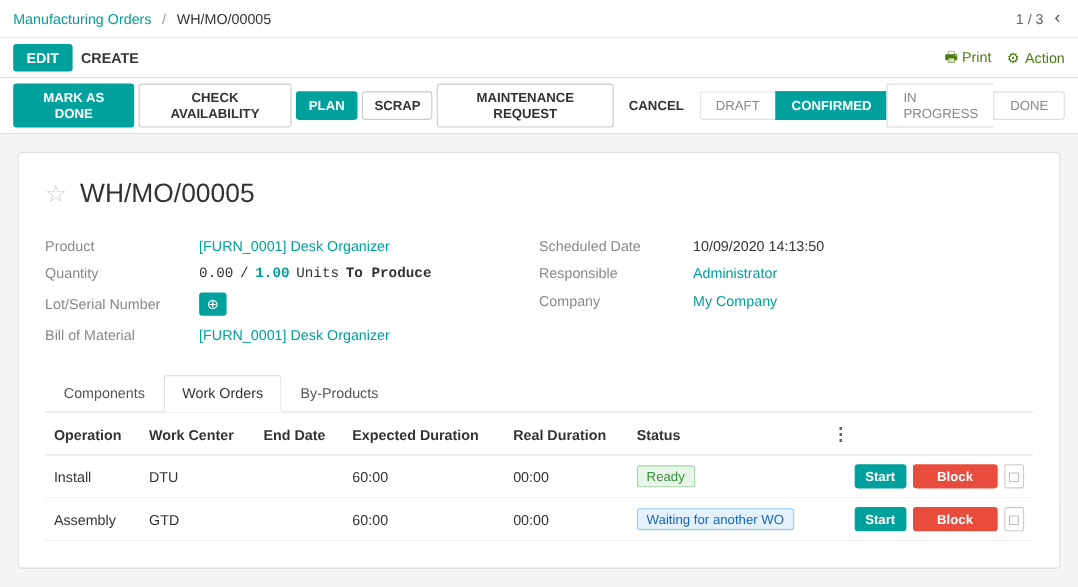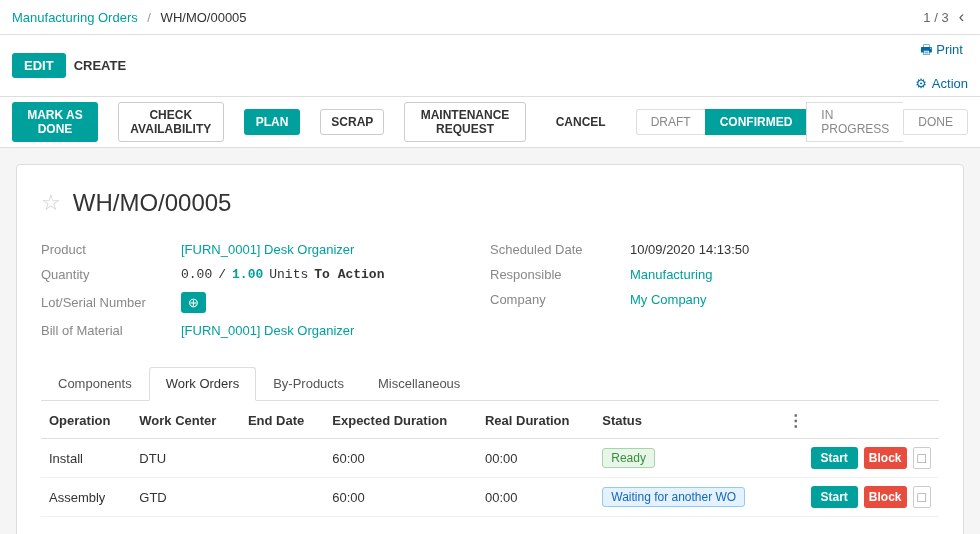--- a/index.html
+++ b/index.html
@@ -43,31 +43,31 @@
     .btn-create {
       background: transparent;
       color: #333;
       border: none;
       padding: 5px 8px;
       cursor: pointer;
       font-size: 13px;
       font-weight: bold;
     }
     .toolbar-spacer { flex: 1; }
-    .toolbar-actions { display: flex; align-items: center; gap: 14px; color: #0369a1; font-size: 13px; flex-direction: column; }
+    .toolbar-actions { display: flex; align-items: center; gap: 14px; color: #4d7c0f; font-size: 13px; }
     .toolbar-actions span { cursor: pointer; }
     .gear-icon { margin-right: 2px; }
 
     
     .action-toolbar {
       background: #fff;
       padding: 5px 12px;
       display: flex;
       align-items: center;
-      gap: 20px;
+      gap: 4px;
       border-bottom: 1px solid #ddd;
     }
     .btn-mark-done {
       background: #00a09d;
       color: #fff;
       border: none;
       padding: 6px 12px;
       border-radius: 3px;
       cursor: pointer;
       font-size: 12px;
@@ -280,21 +280,21 @@
       border-radius: 3px;
       cursor: pointer;
       font-size: 12px;
       font-weight: bold;
       margin-right: 2px;
     }
     .btn-block {
       background: #e74c3c;
       color: #fff;
       border: none;
-      padding: 4px 5px;
+      padding: 4px 22px;
       border-radius: 3px;
       cursor: pointer;
       font-size: 12px;
       font-weight: bold;
       margin-right: 2px;
     }
     .row-action-icon {
       cursor: pointer;
       color: #888;
       font-size: 14px;
@@ -376,54 +376,53 @@
           <span class="field-label">Product</span>
           <span class="field-value">[FURN_0001] Desk Organizer</span>
         </div>
         <div class="field-row">
           <span class="field-label">Quantity</span>
           <div class="quantity-group">
             <span class="qty-zero">0.00</span>
             <span class="qty-slash">/</span>
             <span class="qty-one">1.00</span>
             <span class="units-text">Units</span>
-            <span class="to-produce">To Action</span>
+            <span class="to-produce">To Produce</span>
           </div>
         </div>
         <div class="field-row">
           <span class="field-label">Lot/Serial Number</span>
           <button class="lot-btn">⊕</button>
         </div>
         <div class="field-row">
           <span class="field-label">Bill of Material</span>
           <span class="field-value">[FURN_0001] Desk Organizer</span>
         </div>
       </div>
 
       <div>
         <div class="field-row">
           <span class="field-label">Scheduled Date</span>
           <span class="field-value plain">10/09/2020 14:13:50</span>
         </div>
         <div class="field-row">
           <span class="field-label">Responsible</span>
-          <span class="field-value">Manufacturing</span>
+          <span class="field-value">Administrator</span>
         </div>
         <div class="field-row">
           <span class="field-label">Company</span>
           <span class="field-value">My Company</span>
         </div>
       </div>
     </div>
 
     <div class="tabs-container">
       <div class="tab">Components</div>
       <div class="tab active">Work Orders</div>
       <div class="tab">By-Products</div>
-      <div class="tab">Miscellaneous</div>
     </div>
 
     <table class="work-orders-table">
       <thead>
         <tr>
           <th>Operation</th>
           <th>Work Center</th>
           <th>End Date</th>
           <th>Expected Duration</th>
           <th>Real Duration</th>

